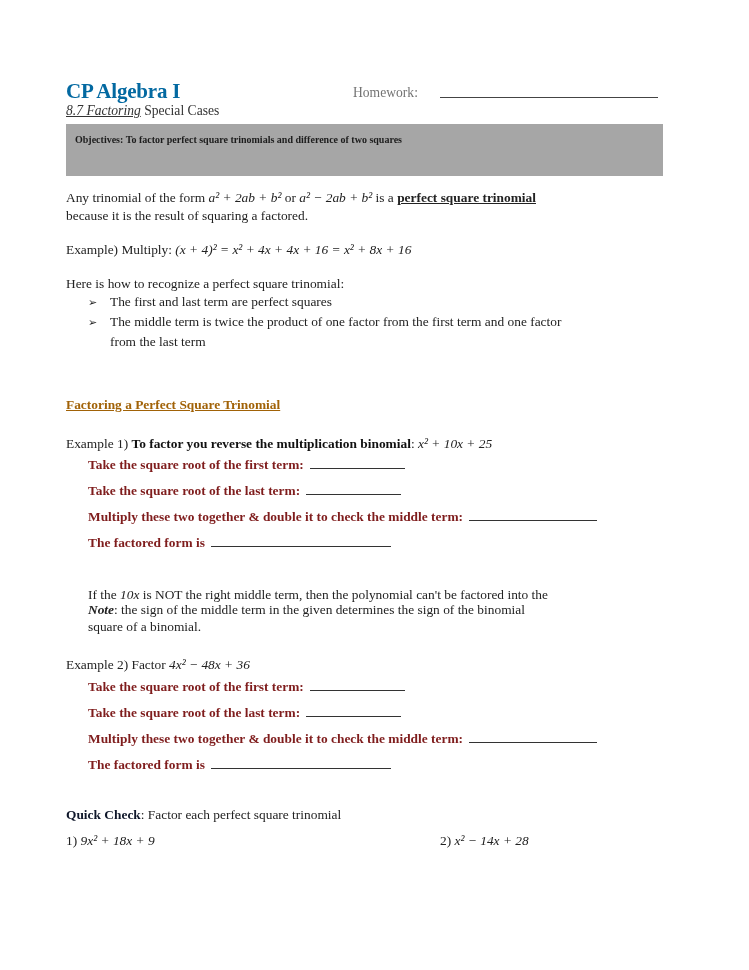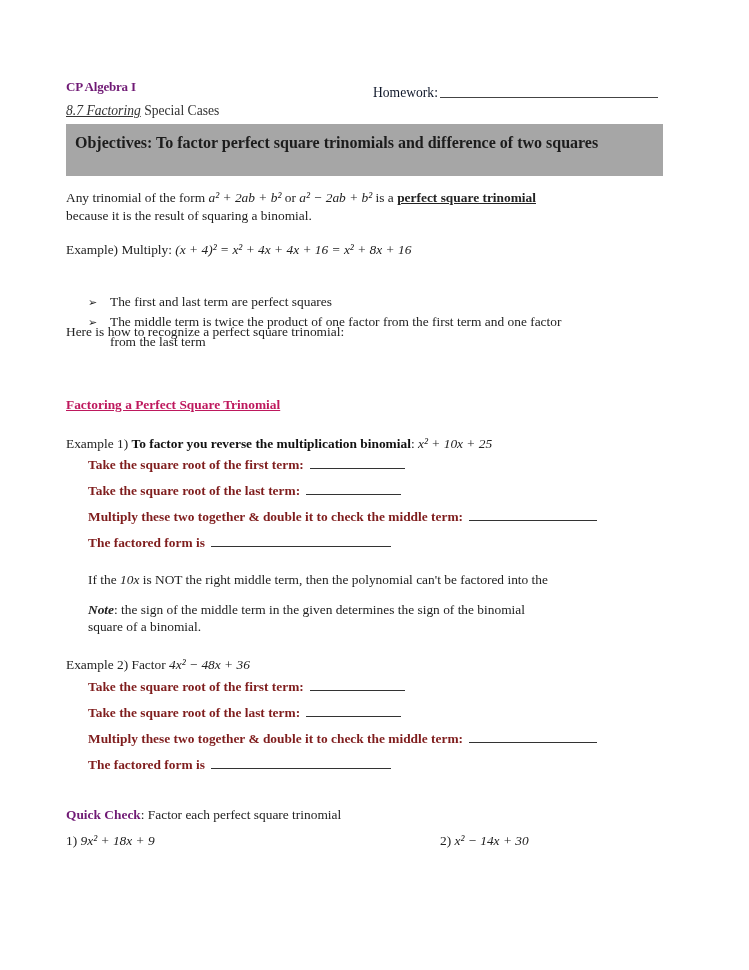--- a/index.html
+++ b/index.html
@@ -2,27 +2,27 @@
 <html><head>
   <meta charset="utf-8">
   <style>
     html, body { margin: 0; padding: 0; background: #ffffff; }
     body {
       width: 749px; height: 970px; position: relative; overflow: hidden;
       font-family: "Liberation Serif", "DejaVu Serif", serif;
       color: #222; font-size: 13.4px;
     }
     .abs { position: absolute; white-space: nowrap; }
-    .title { left: 66px; top: 79px; font-size: 13px; font-weight: bold; color: #701a75; letter-spacing: -0.2px; }
+    .title { left: 66px; top: 79px; font-size: 21px; font-weight: bold; color: #0369a1; letter-spacing: -0.2px; }
     .subtitle { left: 66px; top: 103px; font-size: 13.6px; color: #333; }
     .subtitle i { font-style: italic; text-decoration: underline; }
-    .hw-label { left: 353px; top: 85px; font-size: 13.6px; color: #0f172a; margin-left: 20px; }
+    .hw-label { left: 353px; top: 85px; font-size: 13.6px; color: #737373; }
     .hw-line { position: absolute; left: 440px; top: 97px; width: 218px; border-bottom: 1.5px solid #444; }
     .objbox { position: absolute; left: 66px; top: 124px; width: 597px; height: 52px; background: #a6a6a6; }
-    .objtext { position: absolute; left: 9px; top: 10px; font-size: 16px; font-weight: bold; color: #1c1c1c; white-space: nowrap; }
+    .objtext { position: absolute; left: 9px; top: 10px; font-size: 10px; font-weight: bold; color: #1c1c1c; white-space: nowrap; }
     .m { font-style: italic; }
     .b { font-weight: bold; }
     .u { text-decoration: underline; }
     .bullet { position: absolute; font-size: 11px; color: #222; }
     .blank { display: inline-block; border-bottom: 1px solid #333; height: 12px; vertical-align: baseline; margin-left: 3px; }
     .bold-line { font-weight: bold; color: #7f1d1d; }
   </style>
 </head>
 <body>
 
@@ -31,50 +31,50 @@
 <div class="abs hw-label">Homework:</div>
 <div class="hw-line"></div>
 
 <div class="objbox">
   <div class="objtext">Objectives:  To factor perfect square trinomials and difference of two squares</div>
 </div>
 
 <div class="abs" style="left:66px; top:190px;">
   <span>Any trinomial of the form </span><span class="m">a² + 2ab + b²</span><span> or </span><span class="m">a² − 2ab + b²</span><span> is a </span><span class="b u">perfect square trinomial</span>
 </div>
-<div class="abs" style="left:66px; top:208px;">because it is the result of squaring a binomial.</div>
+<div class="abs" style="left:66px; top:208px;">because it is the result of squaring a factored.</div>
 
 <div class="abs" style="left:66px; top:242px;text-align:center;">
   <span>Example) Multiply: </span><span class="m">(x + 4)² = x² + 4x + 4x + 16 = x² + 8x + 16</span>
 </div>
 
-<div class="abs" style="left:66px; top:276px;margin-top:48px;">Here is how to recognize a perfect square trinomial:</div>
+<div class="abs" style="left:66px; top:276px;">Here is how to recognize a perfect square trinomial:</div>
 <span class="bullet" style="left:88px; top:296px;">➢</span>
 <div class="abs" style="left:110px; top:294px;text-align:right;">The first and last term are perfect squares</div>
 <span class="bullet" style="left:88px; top:316px;">➢</span>
 <div class="abs" style="left:110px; top:314px;">The middle term is twice the product of one factor from the first term and one factor</div>
 <div class="abs" style="left:110px; top:334px;">from the last term</div>
 
-<div class="abs b u" style="left:66px; top:397px; color:#be185d;">Factoring a Perfect Square Trinomial</div>
+<div class="abs b u" style="left:66px; top:397px; color:#a16207;">Factoring a Perfect Square Trinomial</div>
 
 <div class="abs" style="left:66px; top:436px;">
   <span>Example 1) </span><span class="b" style="color:#111;">To factor you reverse the multiplication binomial</span><span>: </span><span class="m">x² + 10x + 25</span>
 </div>
 <div class="abs bold-line" style="left:88px; top:456px;"><span>Take the square root of the first term: </span><span class="blank" style="width:95px;"></span></div>
 <div class="abs bold-line" style="left:88px; top:482px;"><span>Take the square root of the last term: </span><span class="blank" style="width:95px;"></span></div>
 <div class="abs bold-line" style="left:88px; top:508px;"><span>Multiply these two together &amp; double it to check the middle term: </span><span class="blank" style="width:128px;"></span></div>
 <div class="abs bold-line" style="left:88px; top:534px;"><span>The factored form is </span><span class="blank" style="width:180px;"></span></div>
 
 <div class="abs" style="left:88px; top:602px;"><b><i>Note</i></b><span>: the sign of the middle term in the given determines the sign of the binomial</span></div>
-<div class="abs" style="left:88px; top:572px;"><span>If the </span><i>10x</i><span> is NOT the right middle term, then the polynomial can't be factored into the</span></div>
+<div class="abs" style="left:88px; top:587px;"><span>If the </span><i>10x</i><span> is NOT the right middle term, then the polynomial can't be factored into the</span></div>
 <div class="abs" style="left:88px; top:619px;">square of a binomial.</div>
 
 <div class="abs" style="left:66px; top:657px;">
   <span>Example 2) Factor </span><span class="m">4x² − 48x + 36</span>
 </div>
 <div class="abs bold-line" style="left:88px; top:678px;"><span>Take the square root of the first term: </span><span class="blank" style="width:95px;"></span></div>
 <div class="abs bold-line" style="left:88px; top:704px;"><span>Take the square root of the last term: </span><span class="blank" style="width:95px;"></span></div>
 <div class="abs bold-line" style="left:88px; top:730px;"><span>Multiply these two together &amp; double it to check the middle term: </span><span class="blank" style="width:128px;"></span></div>
 <div class="abs bold-line" style="left:88px; top:756px;"><span>The factored form is </span><span class="blank" style="width:180px;"></span></div>
 
-<div class="abs" style="left:66px; top:807px;"><b style="color:#701a75;">Quick Check</b><span>: Factor each perfect square trinomial</span></div>
+<div class="abs" style="left:66px; top:807px;"><b style="color:#0f172a;">Quick Check</b><span>: Factor each perfect square trinomial</span></div>
 <div class="abs" style="left:66px; top:833px;"><span>1) </span><span class="m">9x² + 18x + 9</span></div>
-<div class="abs" style="left:440px; top:833px;"><span>2) </span><span class="m">x² − 14x + 30</span></div>
+<div class="abs" style="left:440px; top:833px;"><span>2) </span><span class="m">x² − 14x + 28</span></div>
 
 </body></html>

